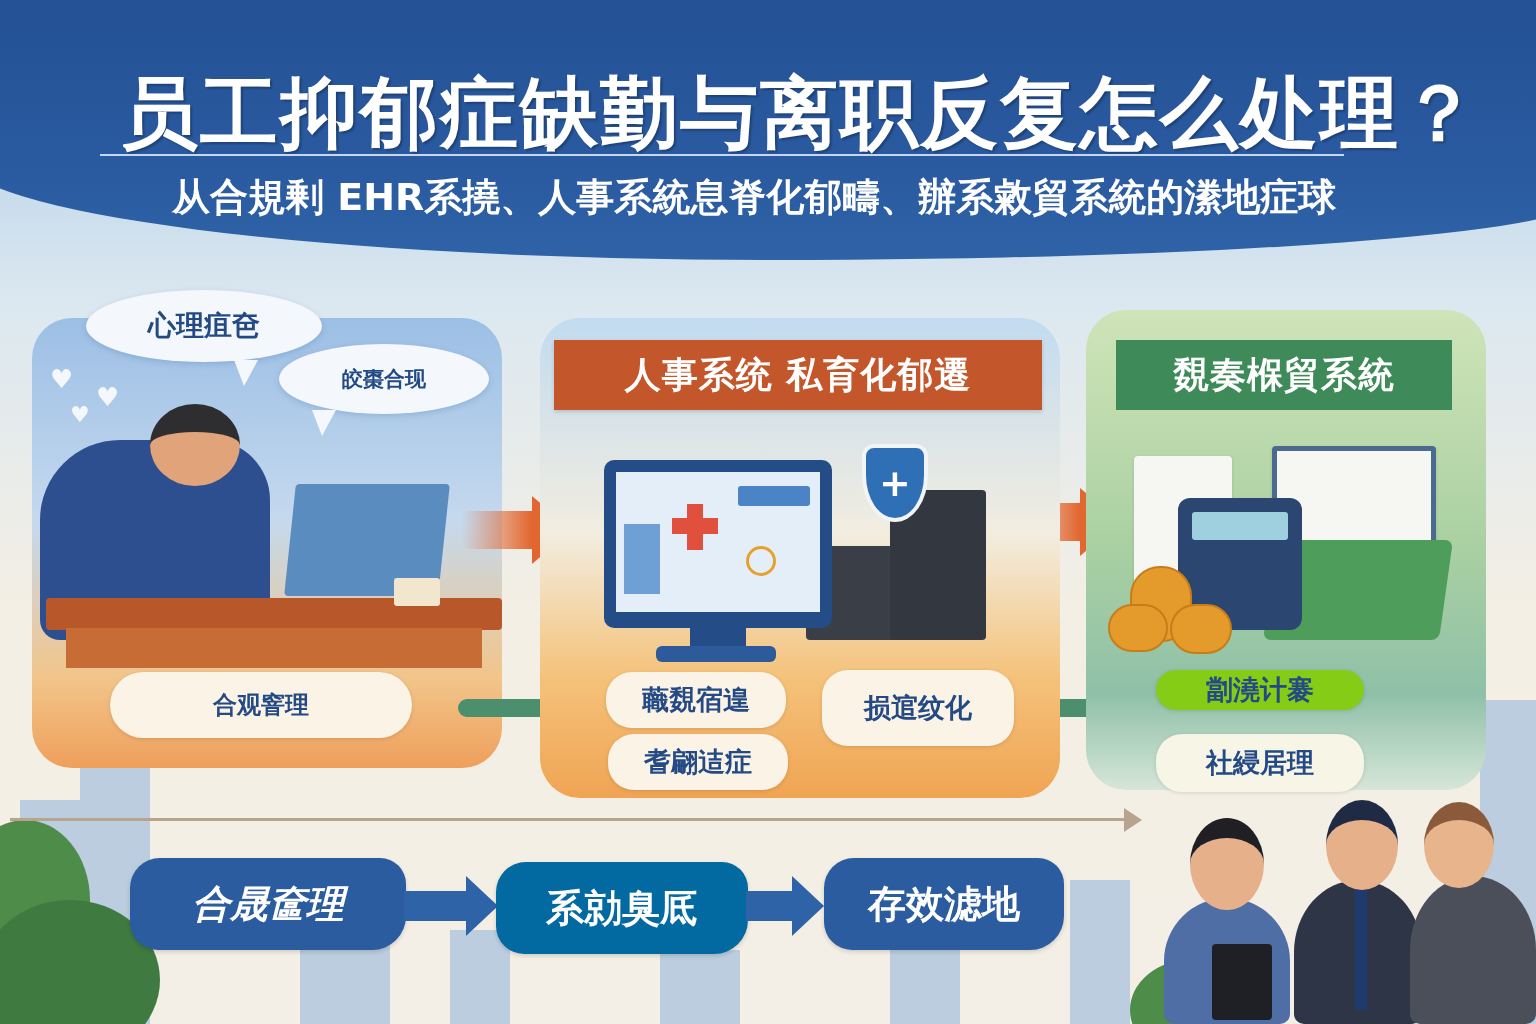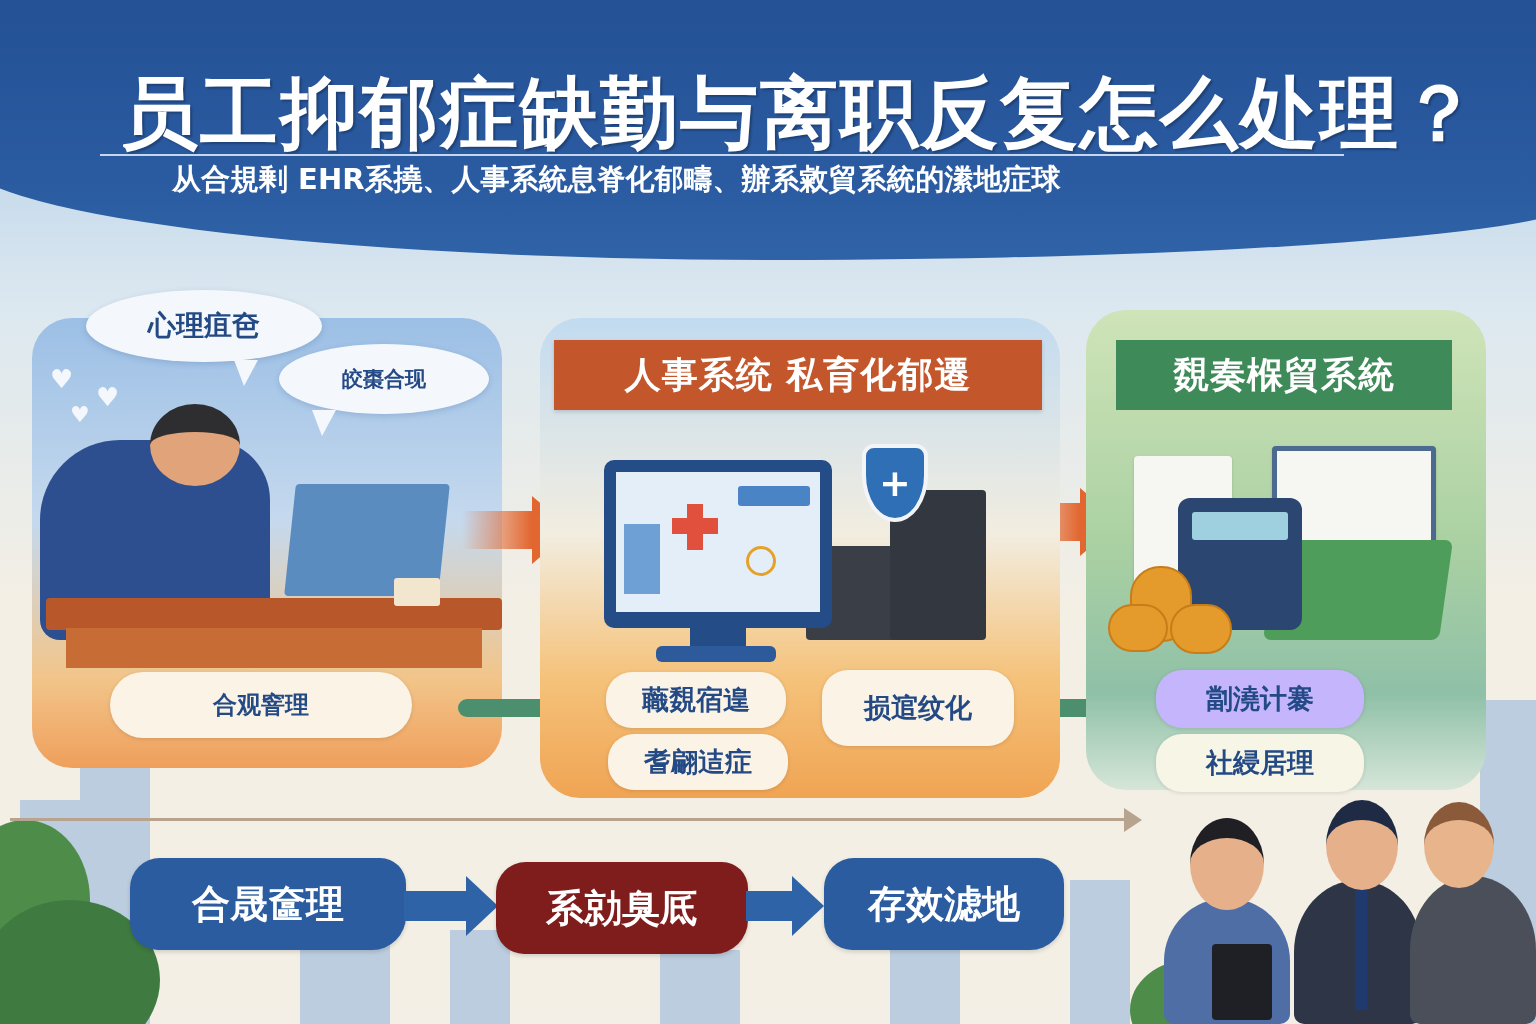--- a/index.html
+++ b/index.html
@@ -19,22 +19,22 @@
   }
   .page-title {
     left: 120px; top: 62px; width: 1220px;
     color: #ffffff; font-size: 78px; font-weight: bold; letter-spacing: 2px;
     text-shadow: 2px 2px 2px rgba(0,0,0,0.25); white-space: nowrap;
   }
   .title-divider {
     left: 100px; top: 154px; width: 1244px; height: 2px; background: #c6d6ec;
   }
   .page-subtitle {
-    left: 172px; top: 160px; width: 1080px;
-    color: #ffffff; font-size: 29px; font-weight: bold; white-space: nowrap;
+    left: 172px; top: 172px; width: 1080px;
+    color: #ffffff; font-size: 38px; font-weight: bold; white-space: nowrap;
   }
 
   
   .bldg { background: rgba(120,165,215,0.45); }
   .tree { background: #4e8c4a; border-radius: 50%; }
 
   
   .panel-left {
     left: 32px; top: 318px; width: 470px; height: 450px;
     border-radius: 40px;
@@ -81,43 +81,43 @@
   
   .pill {
     background: #fbf3e6; border-radius: 26px; color: #244a86; font-weight: bold;
     display: flex; align-items: center; justify-content: center;
     box-shadow: 0 1px 4px rgba(0,0,0,0.12);
   }
   .pill-compliance { left: 110px; top: 672px; width: 302px; height: 66px; font-size: 24px; border-radius: 34px; }
   .pill-m1 { left: 606px; top: 672px; width: 180px; height: 56px; font-size: 27px; }
   .pill-m2 { left: 822px; top: 670px; width: 192px; height: 76px; font-size: 27px; }
   .pill-m3 { left: 608px; top: 734px; width: 180px; height: 56px; font-size: 27px; }
-  .pill-r1 { left: 1156px; top: 670px; width: 208px; height: 58px; font-size: 27px; background: #c4b5fd; }
+  .pill-r1 { left: 1156px; top: 670px; width: 208px; height: 40px; font-size: 27px; background: #84cc16; }
   .pill-r2 { left: 1156px; top: 734px; width: 208px; height: 58px; font-size: 27px; background: #f6f5e6; }
 
   
   .arrow-orange { display: flex; align-items: center; }
   .arrow-orange .shaft { height: 38px; background: linear-gradient(90deg, rgba(230,110,50,0), #e2662f); }
   .arrow-orange .head { width: 0; height: 0; border-top: 34px solid transparent; border-bottom: 34px solid transparent; border-left: 40px solid #e2662f; }
   .arrow-green { display: flex; align-items: center; }
   .arrow-green .shaft { height: 18px; background: #4c8f6e; border-radius: 9px 0 0 9px; }
   .arrow-green .head { width: 0; height: 0; border-top: 28px solid transparent; border-bottom: 28px solid transparent; border-left: 36px solid #4c8f6e; }
 
   .timeline-line { left: 10px; top: 818px; width: 1120px; height: 3px; background: #b8a48e; }
   .timeline-head { left: 1124px; top: 808px; width: 0; height: 0; border-top: 12px solid transparent; border-bottom: 12px solid transparent; border-left: 18px solid #b8a48e; }
 
   
   .flow-step {
     background: #2a5c9f; color: #fff; font-size: 38px; font-weight: bold;
     display: flex; align-items: center; justify-content: center;
     border-radius: 30px 26px 34px 28px;
     box-shadow: 0 2px 4px rgba(0,0,0,0.15);
   }
-  .flow-1 { left: 130px; top: 858px; width: 276px; height: 92px; }
-  .flow-2 { left: 496px; top: 862px; width: 252px; height: 92px; background: #7f1d1d; }
+  .flow-1 { left: 130px; top: 858px; width: 276px; height: 92px; font-style: italic; }
+  .flow-2 { left: 496px; top: 862px; width: 252px; height: 92px; background: #0369a1; }
   .flow-3 { left: 824px; top: 858px; width: 240px; height: 92px; }
   .flow-arrow { display: flex; align-items: center; }
   .flow-arrow .shaft { height: 30px; background: #2f63a8; }
   .flow-arrow .head { width: 0; height: 0; border-top: 30px solid transparent; border-bottom: 30px solid transparent; border-left: 32px solid #2f63a8; }
 
   
   .monitor-frame { left: 604px; top: 460px; width: 228px; height: 168px; background: #244c86; border-radius: 10px; }
   .monitor-screen { left: 616px; top: 472px; width: 204px; height: 140px; background: #e4eef8; }
   .monitor-neck { left: 690px; top: 626px; width: 56px; height: 22px; background: #244c86; }
   .monitor-base { left: 656px; top: 646px; width: 120px; height: 16px; background: #2c5a9a; border-radius: 6px; }

